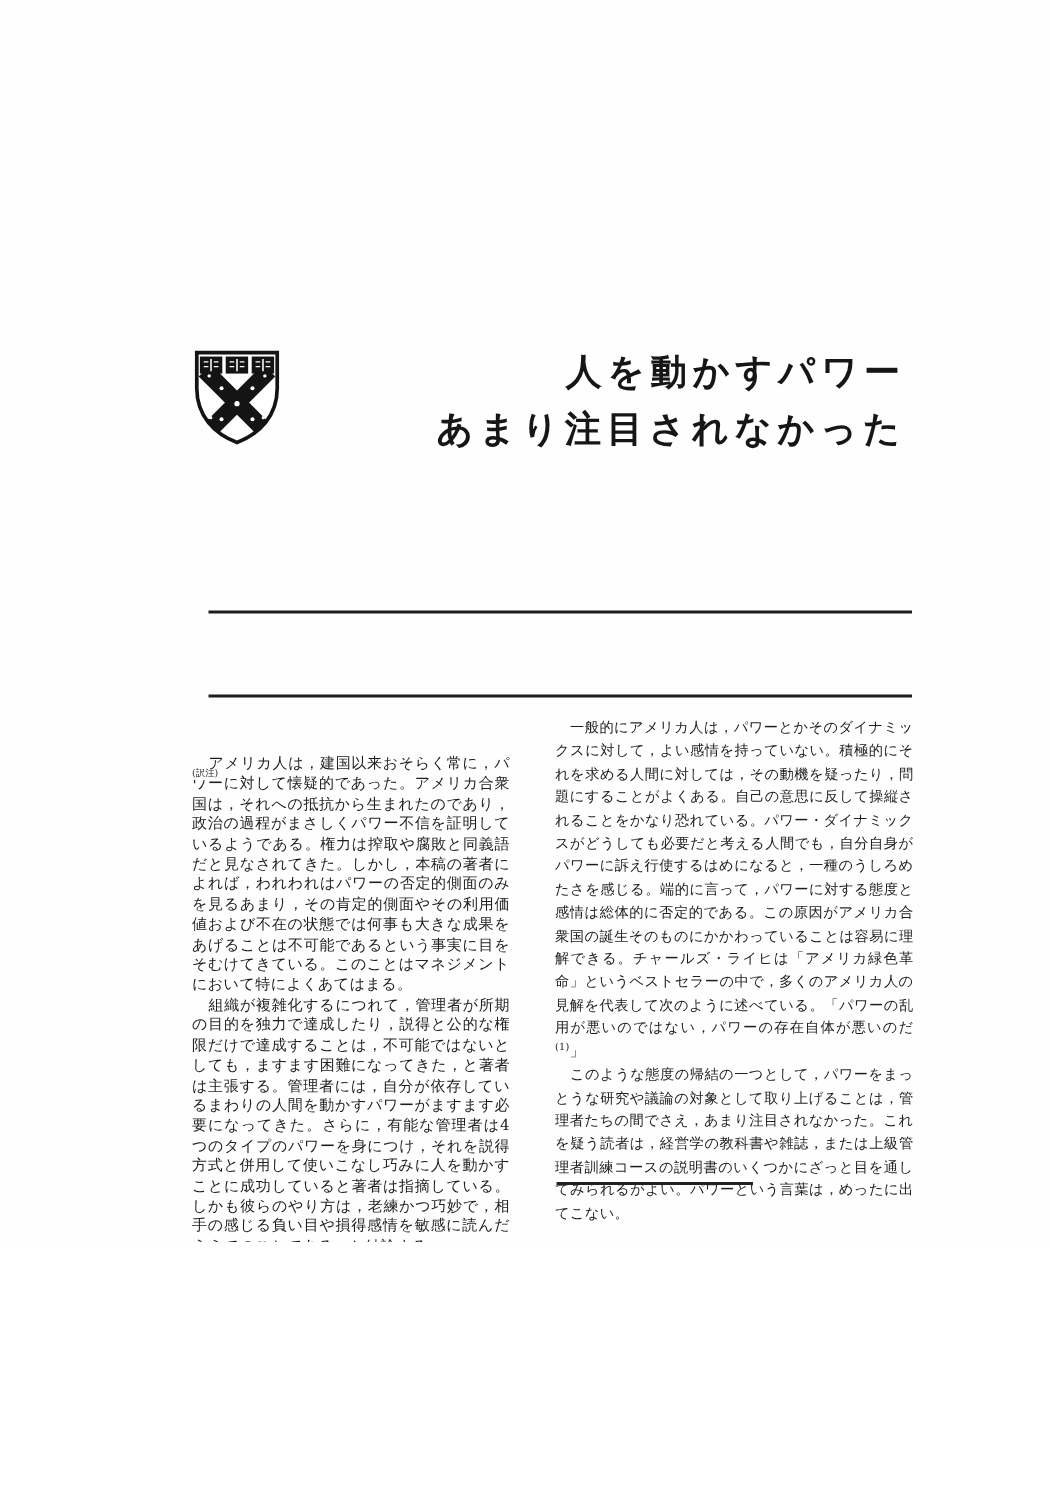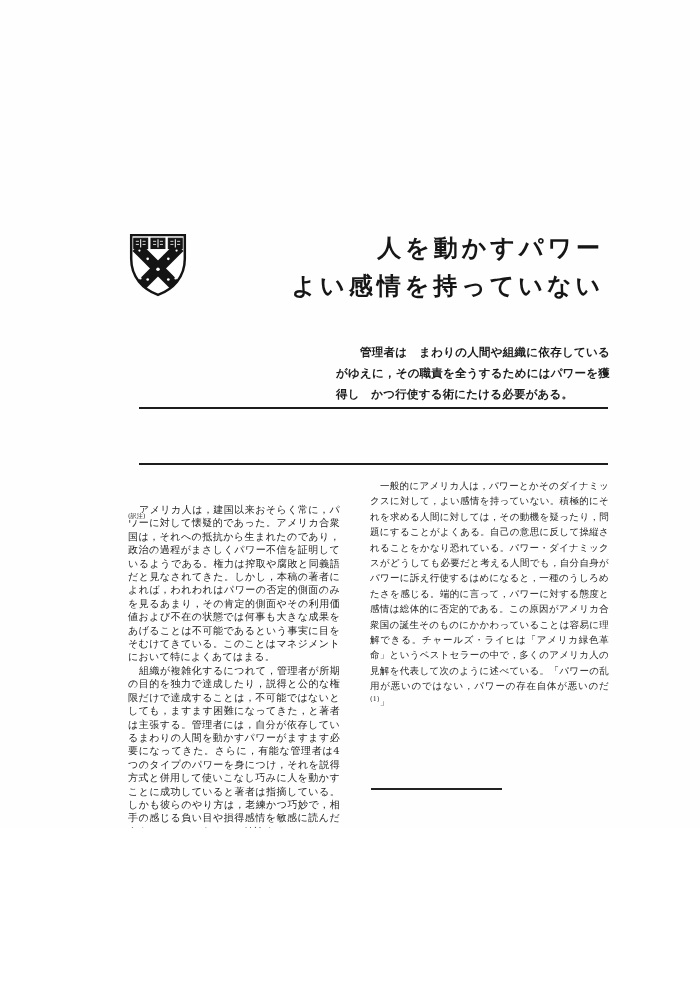--- a/index.html
+++ b/index.html
@@ -121,36 +121,36 @@
           <line x1="48.5" y1="10" x2="51.5" y2="10" stroke="#fff" stroke-width=".8"></line>
           <line x1="42" y1="13" x2="45" y2="13" stroke="#fff" stroke-width=".8"></line>
           <line x1="48.5" y1="13" x2="51.5" y2="13" stroke="#fff" stroke-width=".8"></line>
         </g>
       </g>
     </svg>
   </div>
 
   <div class="title-block">
     <div class="title-line">人を動かすパワー</div>
-    <div class="title-line">よい感情を持っていない</div>
+    <div class="title-line">あまり注目されなかった</div>
   </div>
 
-  <div class="lead">管理者は　まわりの人間や組織に依存しているがゆえに，その職責を全うするためにはパワーを獲得し　かつ行使する術にたける必要がある。</div>
 
   <div class="rule rule-top"></div>
   <div class="rule rule-bottom"></div>
 
   <div class="col-left">
     <span class="note-marker">(訳注)</span>
     <p>アメリカ人は，建国以来おそらく常に，パワーに対して懐疑的であった。アメリカ合衆国は，それへの抵抗から生まれたのであり，政治の過程がまさしくパワー不信を証明しているようである。権力は搾取や腐敗と同義語だと見なされてきた。しかし，本稿の著者によれば，われわれはパワーの否定的側面のみを見るあまり，その肯定的側面やその利用価値および不在の状態では何事も大きな成果をあげることは不可能であるという事実に目をそむけてきている。このことはマネジメントにおいて特によくあてはまる。</p>
     <p>組織が複雑化するにつれて，管理者が所期の目的を独力で達成したり，説得と公的な権限だけで達成することは，不可能ではないとしても，ますます困難になってきた，と著者は主張する。管理者には，自分が依存しているまわりの人間を動かすパワーがますます必要になってきた。さらに，有能な管理者は4つのタイプのパワーを身につけ，それを説得方式と併用して使いこなし巧みに人を動かすことに成功していると著者は指摘している。しかも彼らのやり方は，老練かつ巧妙で，相手の感じる負い目や損得感情を敏感に読んだうえでのことである，と結論する。</p>
   </div>
 
   <div class="col-right">
     <p><span>一般的にアメリカ人は，パワーとかそのダイナミックスに対して，よい感情を持っていない。積極的にそれを求める人間に対しては，その動機を疑ったり，問題にすることがよくある。自己の意思に反して操縦されることをかなり恐れている。パワー・ダイナミックスがどうしても必要だと考える人間でも，自分自身がパワーに訴え行使するはめになると，一種のうしろめたさを感じる。端的に言って，パワーに対する態度と感情は総体的に否定的である。この原因がアメリカ合衆国の誕生そのものにかかわっていることは容易に理解できる。チャールズ・ライヒは「アメリカ緑色革命」というベストセラーの中で，多くのアメリカ人の見解を代表して次のように述べている。「パワーの乱用が悪いのではない，パワーの存在自体が悪いのだ</span><span class="fn-ref">(1)</span><span>」</span></p>
+    <p>このような態度の帰結の一つとして，パワーをまっとうな研究や議論の対象として取り上げることは，管理者たちの間でさえ，あまり注目されなかった。これを疑う読者は，経営学の教科書や雑誌，または上級管理者訓練コースの説明書のいくつかにざっと目を通してみられるがよい。パワーという言葉は，めったに出てこない。</p>
   </div>
 
   <div class="footnote">
     <div class="footnote-rule"></div>
   </div>
 
   <div class="page-number">99</div>
 
 </div>
 

